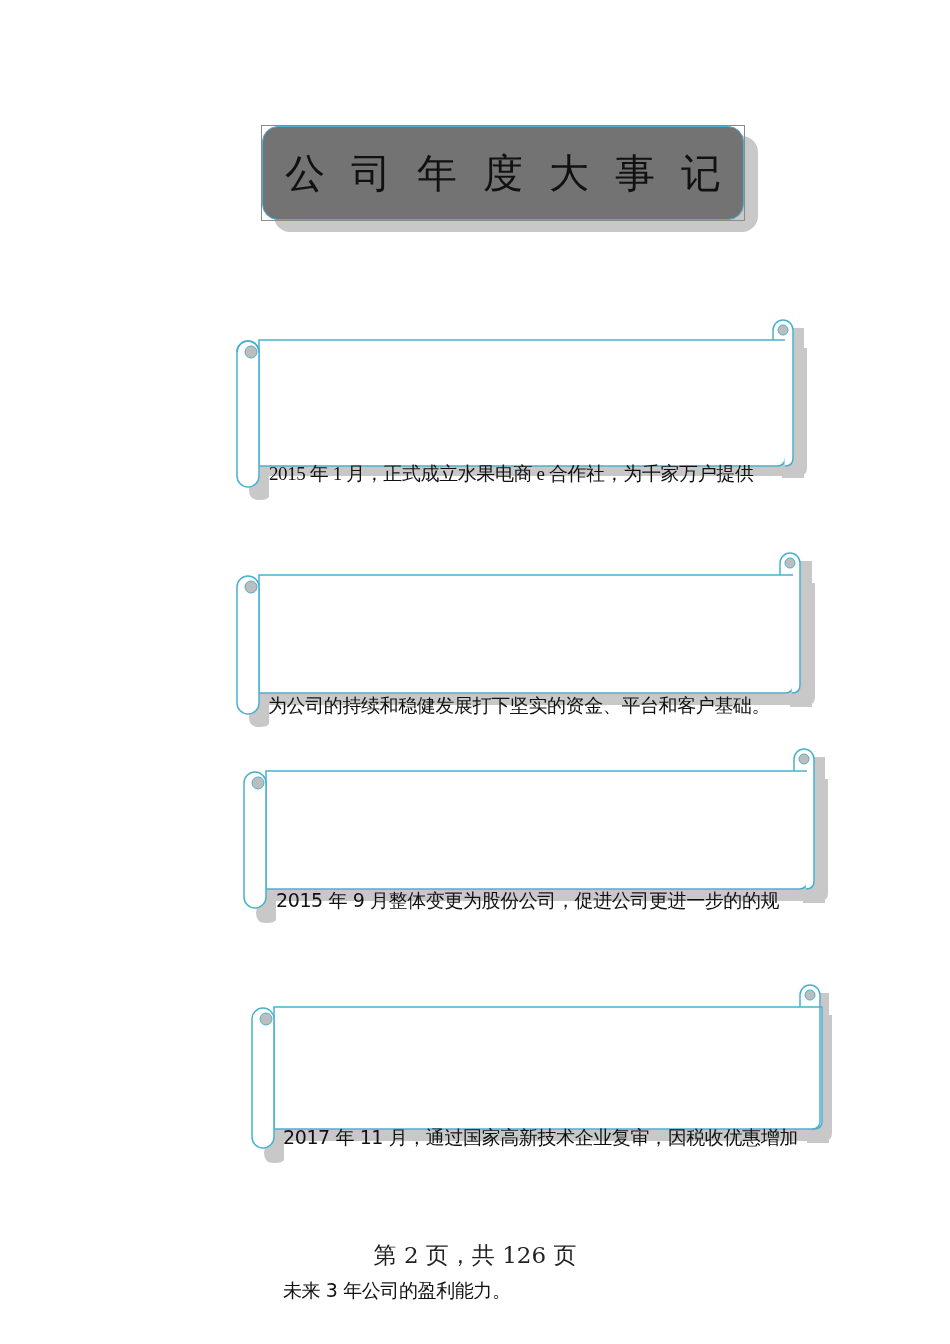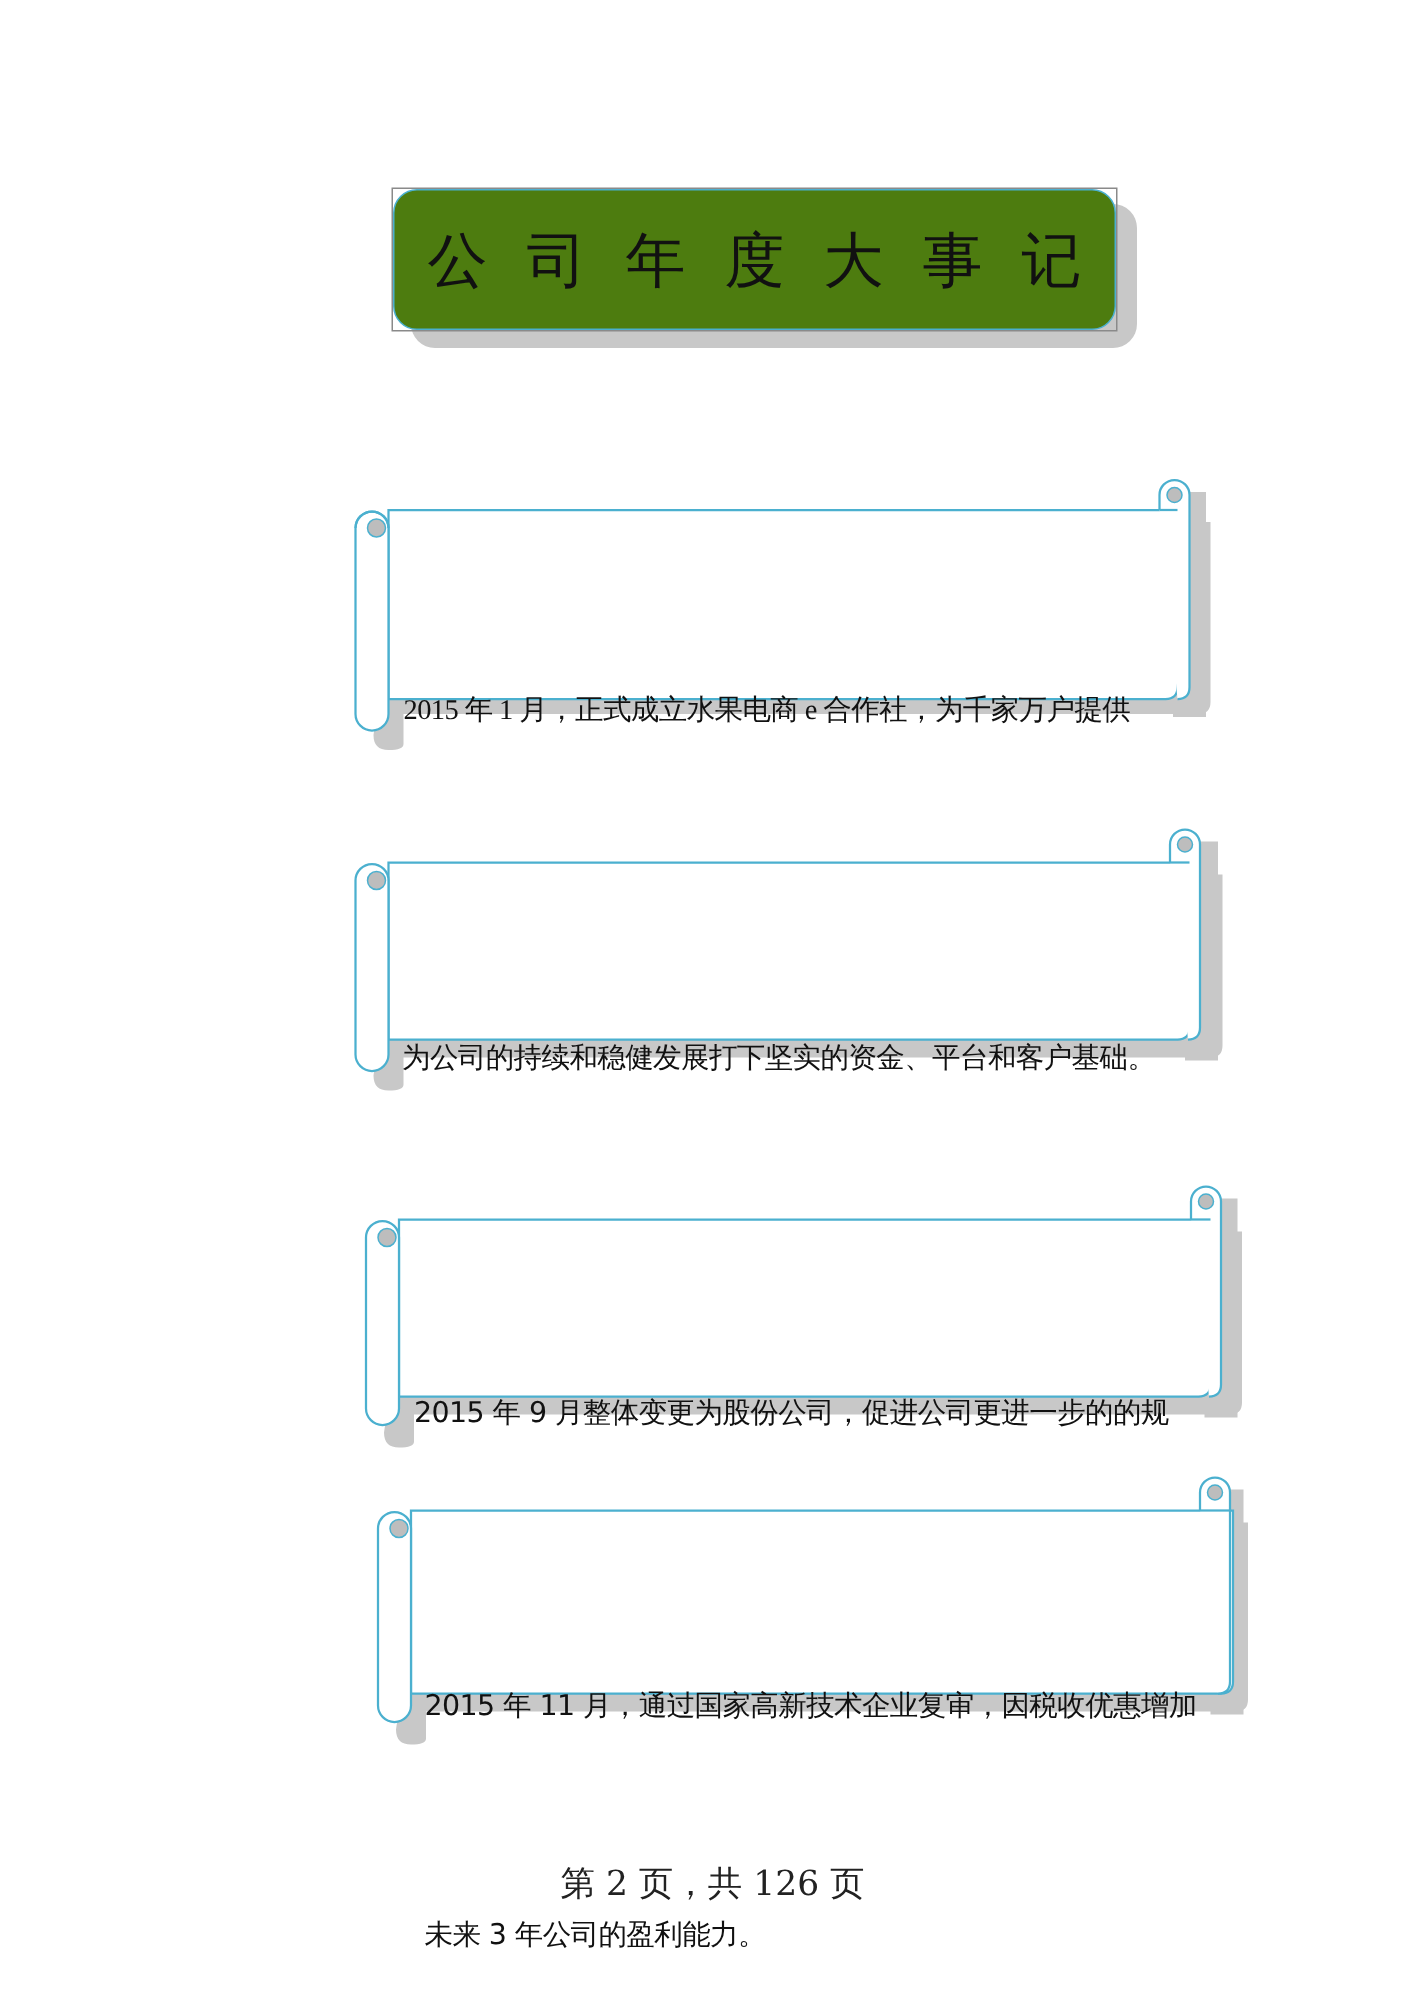--- a/index.html
+++ b/index.html
@@ -3,21 +3,21 @@
 <meta charset="utf-8">
 <style>
   html, body { margin: 0; padding: 0; }
   body {
     width: 950px; height: 1344px; background: #ffffff; position: relative; overflow: hidden;
     font-family: "DejaVu Sans", "Liberation Sans", sans-serif;
   }
   .title-wrap { position: absolute; left: 262px; top: 126px; width: 484px; height: 96px; }
   .title-shadow { position: absolute; left: 12px; top: 10px; width: 484px; height: 96px; background: #c8c8c8; border-radius: 16px; }
   .title-box {
-    position: absolute; left: 0; top: 0; width: 482px; height: 94px; background: #4d7c0f;
+    position: absolute; left: 0; top: 0; width: 482px; height: 94px; background: #737373;
     border: 1.5px solid #4bb0cf; border-radius: 16px; box-sizing: border-box;
     display: flex; align-items: center; justify-content: center;
   }
   .title-frame { position: absolute; left: -1px; top: -1px; width: 484px; height: 96px; border: 1px solid #8a8a8a; box-sizing: border-box; pointer-events: none; }
   .title-text { font-size: 40px; letter-spacing: 26px; color: #111; padding-left: 26px; white-space: nowrap; }
   .scroll { position: absolute; }
   .scroll svg { position: absolute; left: 0; top: 0; overflow: visible; }
   .scroll-text {
     position: absolute; font-size: 19px; color: #111; line-height: 51px; white-space: pre-wrap;
     font-family: "DejaVu Sans", "Liberation Sans", sans-serif; letter-spacing: -0.4px;
@@ -66,21 +66,21 @@
     <circle cx="553" cy="12" r="5" fill="#bdbdbd" stroke="#4bb0cf" stroke-width="1"></circle>
     <line x1="543" y1="24" x2="556" y2="24" stroke="#4bb0cf" stroke-width="1.5"></line>
     <path d="M0 36 A11 11 0 0 1 22 36 V152 A11 11 0 0 1 0 152 Z" fill="#fff" stroke="#4bb0cf" stroke-width="1.5"></path>
     <circle cx="14" cy="36" r="6" fill="#bdbdbd" stroke="#4bb0cf" stroke-width="1"></circle>
   </svg>
   <div class="scroll-text" style="left:31px; top:27px;">
     <div>为公司的持续和稳健发展打下坚实的资金、平台和客户基础。</div>
   </div>
 </div>
 
-<div class="scroll" style="left:244px; top:789px; width:590px; height:175px;padding-left:37px;">
+<div class="scroll" style="left:244px; top:747px; width:590px; height:175px;padding-left:37px;">
   <svg width="590" height="175">
     <path d="M32 32 H584 V146 Q584 154 576 154 H32 V172 Q32 176 22 176 Q12 176 12 166 Z" fill="#c8c8c8"></path>
     <rect x="559" y="10" width="22" height="146" fill="#c8c8c8"></rect>
     <path d="M22 24 H563 V134 Q563 142 555 142 H22 Z" fill="#fff" stroke="#4bb0cf" stroke-width="1.5"></path>
     <path d="M550 24 V12 A10 10 0 1 1 570 12 V134 Q570 142 562 142" fill="#fff" stroke="#4bb0cf" stroke-width="1.5"></path>
     <circle cx="560" cy="12" r="5" fill="#bdbdbd" stroke="#4bb0cf" stroke-width="1"></circle>
     <line x1="550" y1="24" x2="563" y2="24" stroke="#4bb0cf" stroke-width="1.5"></line>
     <path d="M0 36 A11 11 0 0 1 22 36 V150 A11 11 0 0 1 0 150 Z" fill="#fff" stroke="#4bb0cf" stroke-width="1.5"></path>
     <circle cx="14" cy="36" r="6" fill="#bdbdbd" stroke="#4bb0cf" stroke-width="1"></circle>
   </svg>
@@ -95,18 +95,18 @@
     <path d="M32 32 H580 V150 Q580 158 572 158 H32 V176 Q32 180 22 180 Q12 180 12 170 Z" fill="#c8c8c8"></path>
     <rect x="555" y="10" width="22" height="150" fill="#c8c8c8"></rect>
     <path d="M22 24 H570 V138 Q570 146 562 146 H22 Z" fill="#fff" stroke="#4bb0cf" stroke-width="1.5"></path>
     <path d="M548 24 V12 A10 10 0 1 1 568 12 V138 Q568 146 560 146" fill="#fff" stroke="#4bb0cf" stroke-width="1.5"></path>
     <circle cx="558" cy="12" r="5" fill="#bdbdbd" stroke="#4bb0cf" stroke-width="1"></circle>
     <line x1="548" y1="24" x2="568" y2="24" stroke="#4bb0cf" stroke-width="1.5"></line>
     <path d="M0 36 A11 11 0 0 1 22 36 V154 A11 11 0 0 1 0 154 Z" fill="#fff" stroke="#4bb0cf" stroke-width="1.5"></path>
     <circle cx="14" cy="36" r="6" fill="#bdbdbd" stroke="#4bb0cf" stroke-width="1"></circle>
   </svg>
   <div class="scroll-text" style="left:31px; top:27px;">
-    <div>2015 年 11 月，通过国家高新技术企业复审，因税收优惠增加</div>
+    <div>2017 年 11 月，通过国家高新技术企业复审，因税收优惠增加</div>
     <div>未来 3 年公司的盈利能力。</div>
   </div>
 </div>
 
 <div class="footer">第 2 页，共 126 页</div>
 
 </body></html>

